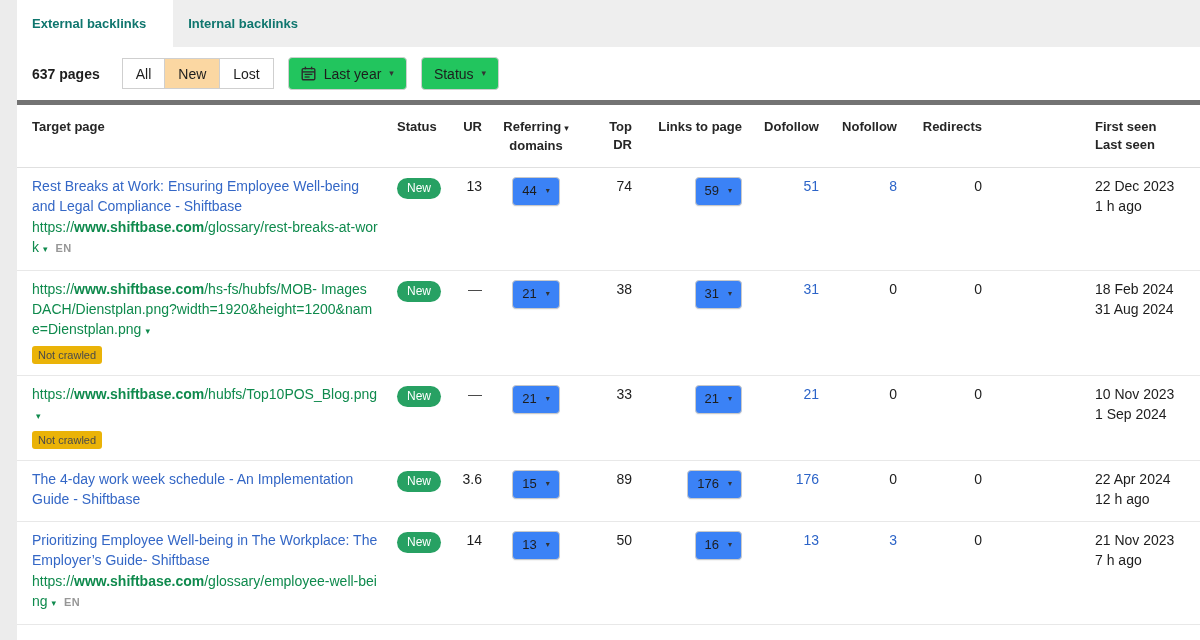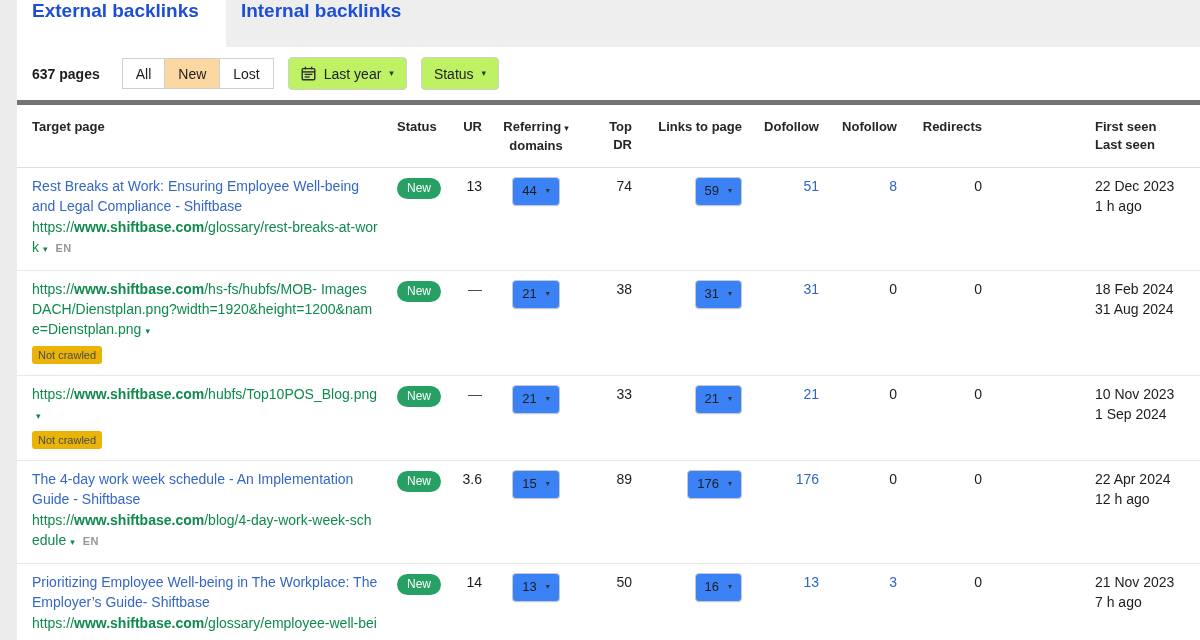--- a/index.html
+++ b/index.html
@@ -8,31 +8,31 @@
     width:1200px; height:640px; overflow:hidden;
     font-family:"Liberation Sans","DejaVu Sans",sans-serif;
     color:#1d1d1d; background:#fff; font-size:14px;
   }
   .page { display:flex; width:1200px; height:640px; }
   .left-strip { flex:none; width:17px; background:#ececec; }
   .content { flex:1; display:flex; flex-direction:column; min-width:0; }
 
   
   .tabbar { flex:none; height:47px; background:#eeeeee; display:flex; }
-  .tab { display:flex; padding:0 27px 0 15px; font-weight:bold; font-size:19px; color:#1d4ed8; cursor:pointer; }
+  .tab { display:flex; align-items:center; padding:0 27px 0 15px; font-weight:bold; font-size:13px; color:#0f766e; cursor:pointer; }
   .tab.active { background:#fff; }
 
   
   .toolbar { flex:none; height:53px; background:#fff; display:flex; align-items:center; padding-left:15px; }
   .count { font-weight:bold; font-size:14px; margin-right:22px; }
   .segmented { display:flex; border:1px solid #cfcfcf; border-radius:0; overflow:hidden; height:31px; }
   .seg { border:none; border-right:1px solid #cfcfcf; background:#fff; padding:0 13px; font-size:14px; font-family:inherit; color:#1d1d1d; display:flex; align-items:center; cursor:pointer; }
   .seg:last-child { border-right:none; }
   .seg.active { background:var(--seg-active,#fbd7a2); }
-  .btn { height:33px; border:1px solid #cfcfcf; border-radius:4px; background:#bef264; display:inline-flex; align-items:center; gap:8px; padding:0 12px; font-size:14px; font-family:inherit; color:#1d1d1d; cursor:pointer; }
+  .btn { height:33px; border:1px solid #cfcfcf; border-radius:4px; background:#22c55e; display:inline-flex; align-items:center; gap:8px; padding:0 12px; font-size:14px; font-family:inherit; color:#1d1d1d; cursor:pointer; }
   .btn + .btn { margin-left:14px; }
   .segmented { margin-right:14px; }
   .caret { font-size:9px; color:#333; line-height:1; }
 
   
   .thead { display:flex; border-top:5px solid #737373; border-bottom:1px solid #e0e0e0; padding:13px 0 12px; font-size:13px; font-weight:bold; color:#262626; line-height:18px; }
   .trow  { display:flex; border-bottom:1px solid #e8e8e8; padding:8px 0 11px; font-size:14px; line-height:20px; }
 
   .c-target    { width:380px; padding-left:15px; padding-right:18px; }
   .c-status    { width:57px; }
@@ -245,23 +245,20 @@
       <div>10 Nov 2023</div>
       <div>1 Sep 2024</div>
     </div>
   </div>
 
   <div class="trow">
     <div class="c-target">
       <div class="title">
         <a>The 4-day work week schedule - An Implementation Guide - Shiftbase</a>
       </div>
-      <div class="url">
-        <span>https://</span><span class="dom">www.shiftbase.com</span><span>/blog/4-day-work-week-schedule</span><span class="url-caret">▾</span><span class="lang">EN</span>
-      </div>
       <div></div>
     </div>
     <div class="c-status">
       <span class="pill">New</span>
     </div>
     <div class="c-ur ur">3.6</div>
     <div class="c-refdom">
       <span class="select">
         <span>15</span>
         <span class="scaret">▾</span>

